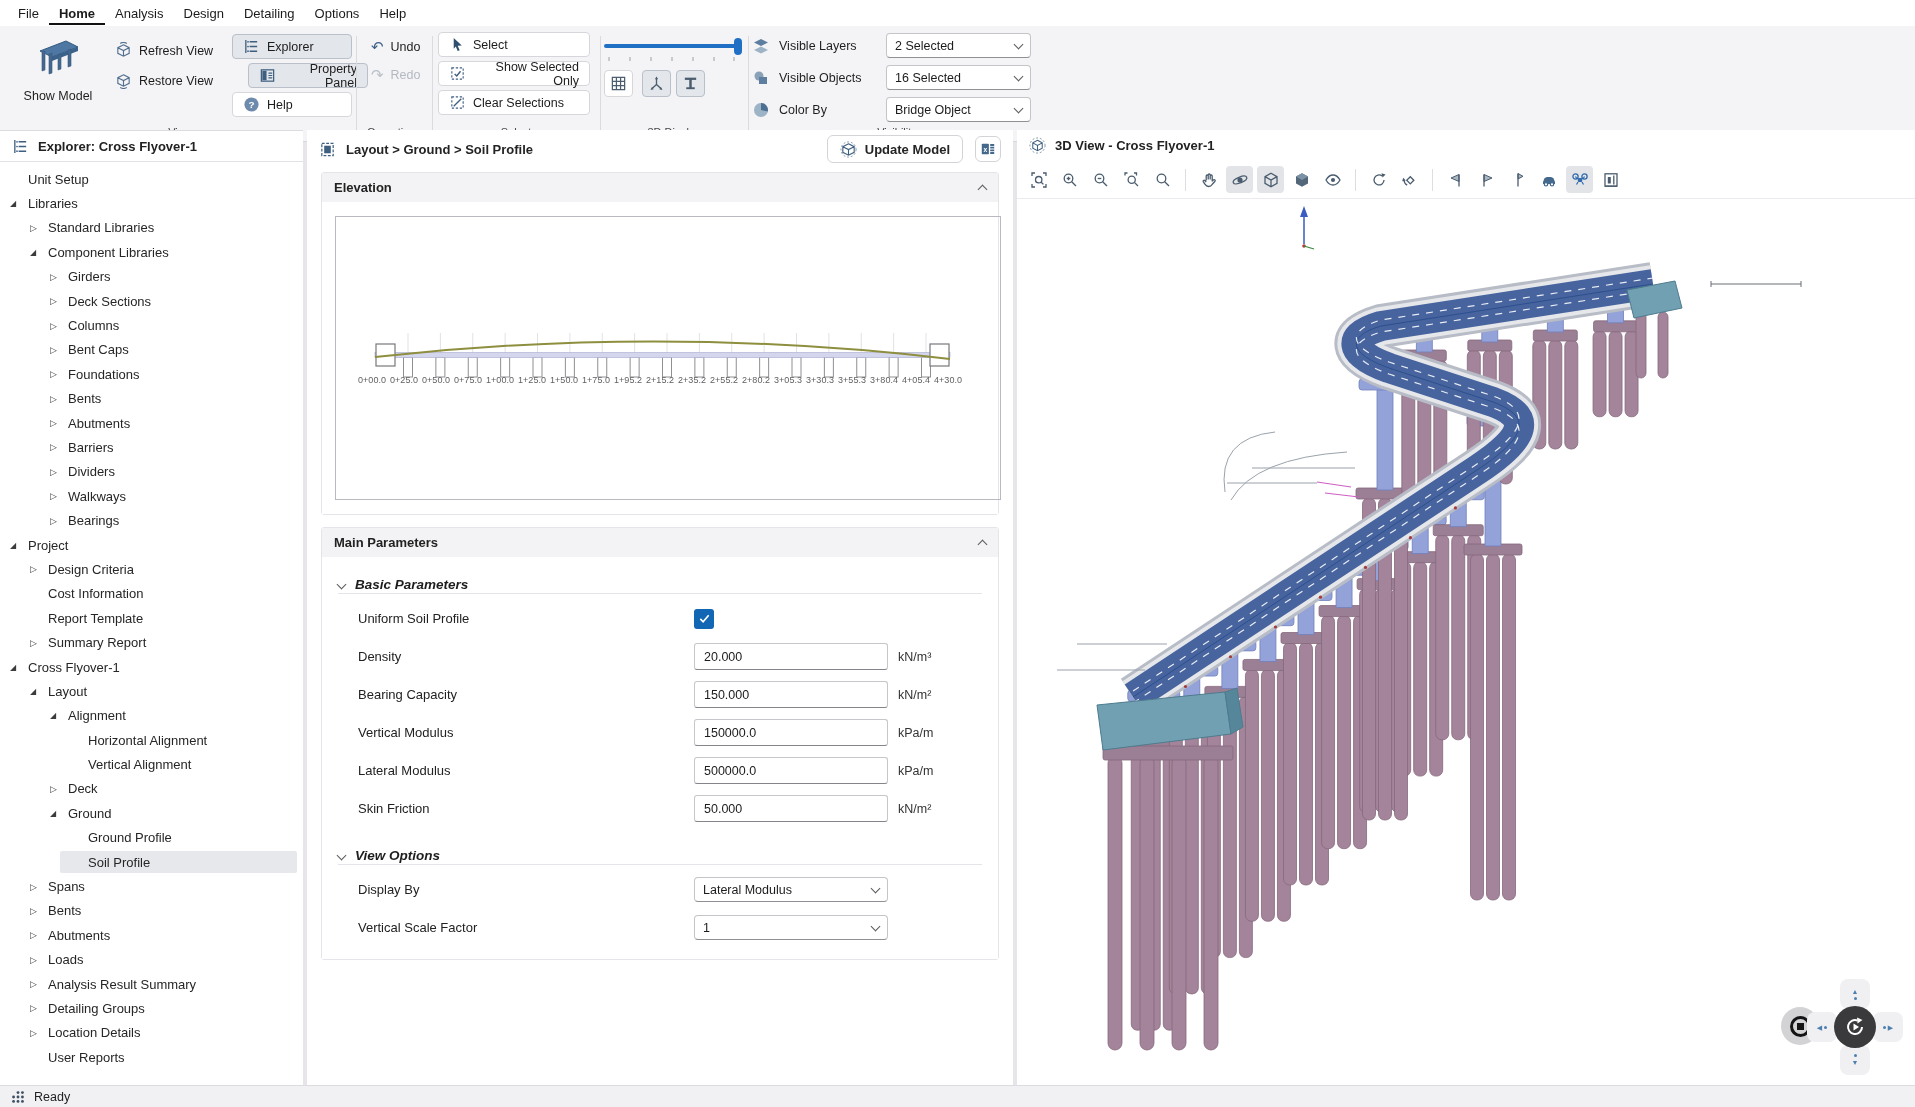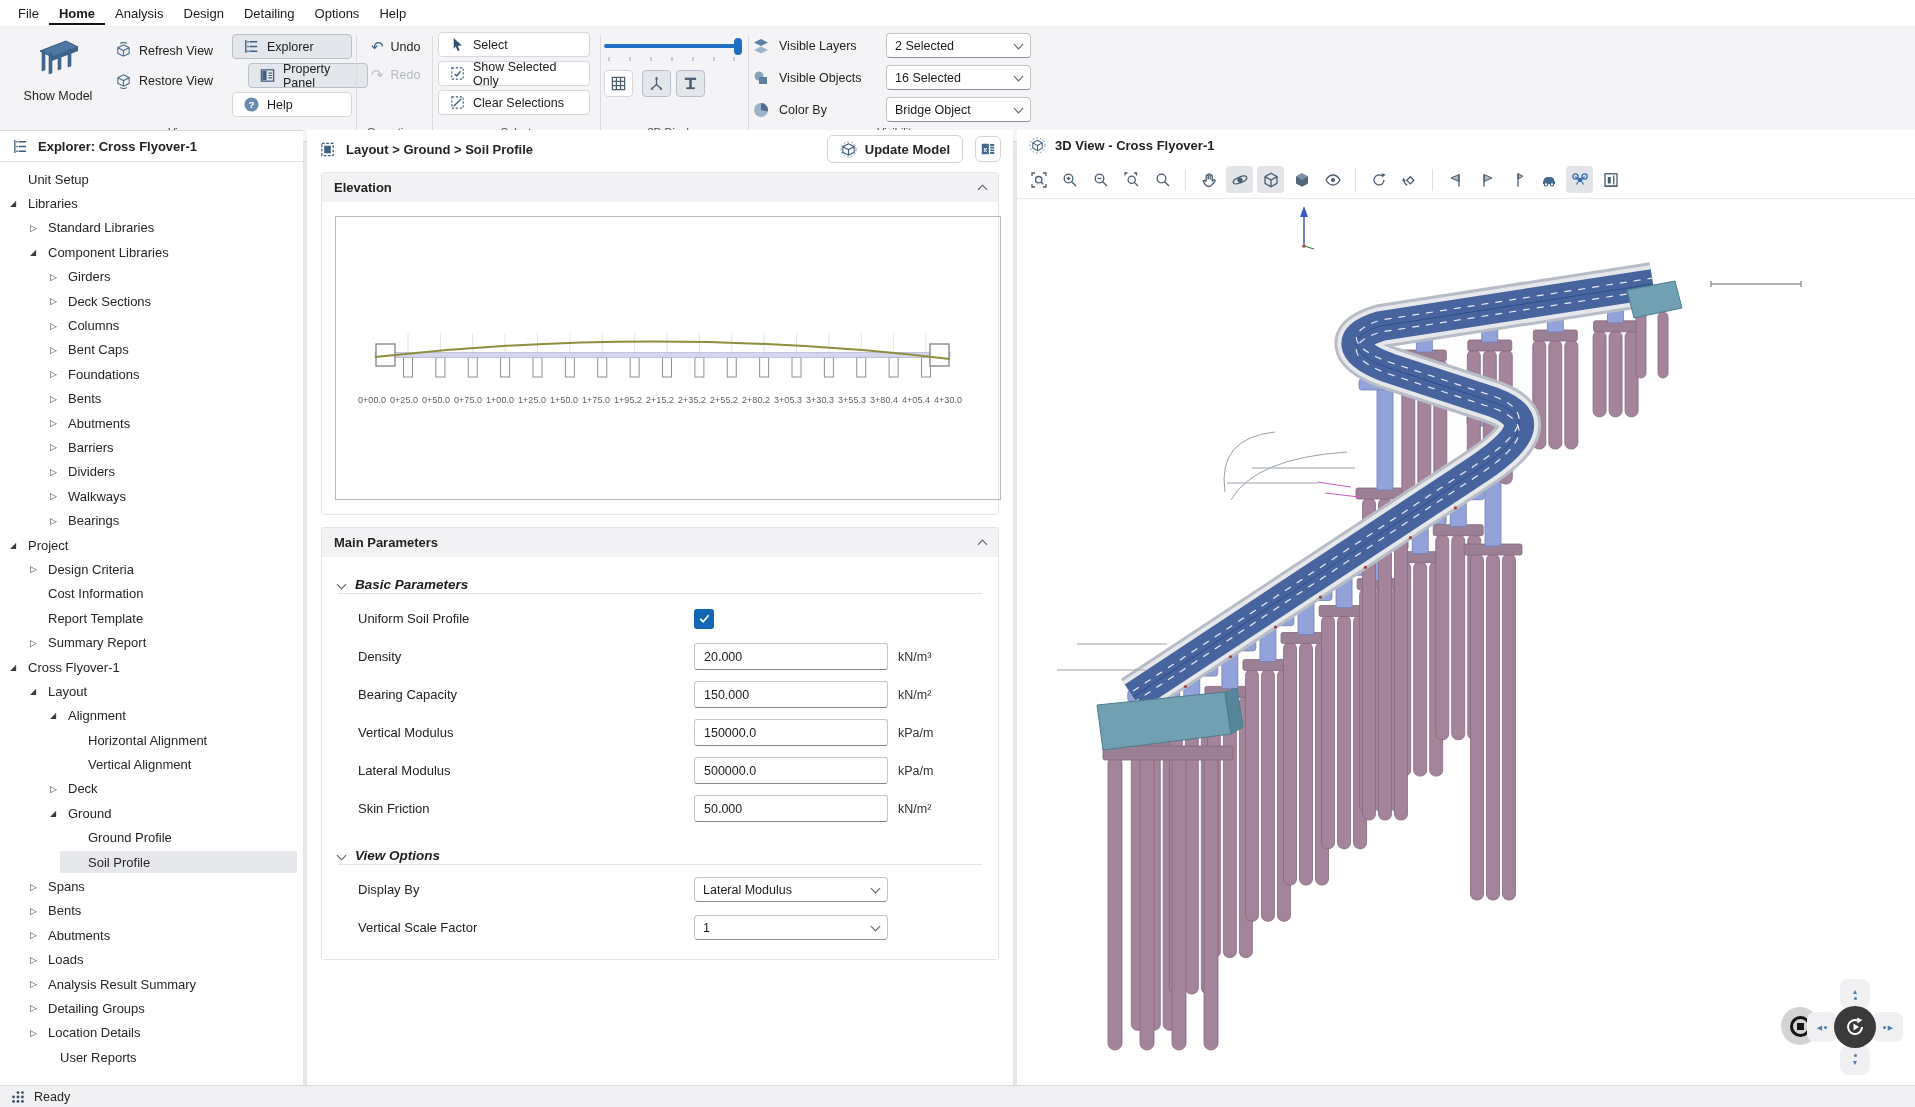--- a/index.html
+++ b/index.html
@@ -14,21 +14,21 @@
   .menu-item.active { font-weight:bold; border-bottom:2px solid #111; padding-bottom:2px; }
 
   
   #ribbon { position:absolute; left:0; top:26px; width:1915px; height:116px; background:#f4f3f6;
     border-bottom:1px solid #d8d6db; }
   .rgroup { position:absolute; top:0; height:115px; }
   .rgroup .glabel { position:absolute; bottom:3px; left:0; right:0; text-align:center;
     font-size:11px; color:#454545; }
   .gsep { position:absolute; top:10px; bottom:6px; width:1px; background:#dcdadf; }
   .rbtn { display:flex; align-items:center; gap:7px; font-size:12.5px; color:#1c1c1c;
-    background:#fff; border:1px solid #d7d7db; border-radius:4px; padding:0 10px; height:25px; }
+    background:#fff; border:1px solid #d7d7db; border-radius:4px; padding:0 10px; height:25px;text-align:right; }
   .rbtn.flat { background:transparent; border-color:transparent; }
   .rbtn.pressed { background:#e3e6ea; border-color:#b9c0c9; }
   .rbtn.disabled { color:#b3b9c0; }
   .icon16 { width:17px; height:17px; flex:0 0 auto; }
   .sqbtn { width:29px; height:27px; display:flex; align-items:center; justify-content:center;
     background:#fff; border:1px solid #d7d7db; border-radius:4px; }
   .sqbtn.pressed { background:#e3e6ea; border-color:#b9c0c9; }
   .combo { display:flex; align-items:center; justify-content:space-between;
     width:145px; height:25px; background:#fff; border:1px solid #c4c4c9; border-bottom-color:#8f8f96;
     border-radius:4px; padding:0 8px; font-size:12.5px; color:#1c1c1c; }
@@ -62,21 +62,21 @@
   #excel-btn { width:26px; height:26px; border:1px solid #d4d4d8; border-radius:6px; background:#fff;
     display:flex; align-items:center; justify-content:center; margin-left:2px; }
 
   .section { margin:4px 14px 12px 14px; border:1px solid #e6e4e9; border-radius:3px; }
   .sect-head { height:29px; background:#f3f2f5; display:flex; align-items:center;
     padding:0 12px; font-size:13px; font-weight:bold; color:#222; }
   .sect-head .chev { margin-left:auto; }
   #elev-body { position:relative; height:312px; background:#fff; }
   #elev-frame { position:absolute; left:13px; top:14px; width:666px; height:284px;
     border:1px solid #b9b9c2; }
-  .station { position:absolute; top:158px; transform:translateX(-50%); font-size:9px; color:#5f5f63; white-space:nowrap;margin-top:20px; }
+  .station { position:absolute; top:158px; transform:translateX(-50%); font-size:9px; color:#5f5f63; white-space:nowrap; }
 
   #params-body { padding:6px 0 18px 0; background:#fff; }
   .psect-head { display:flex; align-items:center; gap:10px; margin:14px 16px 0 16px; padding-bottom:1px;
     border-bottom:1px solid #e5e4e8; font-size:13.5px; font-weight:bold; font-style:italic; color:#1d1d1d; }
   .psect-head .chev { margin-top:0; }
   .prow { display:flex; align-items:center; margin:11px 16px 0 16px; height:27px; }
   .prow .plabel { width:356px; padding-left:20px; font-size:13px; color:#222; }
   .pinput { width:194px; height:27px; border:1px solid #c6c6cb; border-bottom-color:#84848b;
     border-radius:3px; font-size:12.5px; color:#1c1c1c; display:flex; align-items:center; padding:0 9px;
     background:#fff; }
@@ -440,21 +440,21 @@
         <span class="tlabel">Analysis Result Summary</span>
       </div>
       <div class="tree-row" style="padding-left: 30px;">
         <span class="arrow" style="font-size: 9px;">▷</span>
         <span class="tlabel">Detailing Groups</span>
       </div>
       <div class="tree-row" style="padding-left: 30px;">
         <span class="arrow" style="font-size: 9px;">▷</span>
         <span class="tlabel">Location Details</span>
       </div>
-      <div class="tree-row" style="padding-left: 30px; margin-left: 12px;">
+      <div class="tree-row" style="padding-left: 30px;">
         <span class="arrow"></span>
         <span class="tlabel">User Reports</span>
       </div>
     </div>
 </div>
 
 <div id="midpanel" class="panel">
   <div id="crumbbar">
     <svg width="17" height="17" viewBox="0 0 18 18">
       <rect x="3" y="2.5" width="12" height="13" fill="none" stroke="#3f5f80" stroke-width="1.3" stroke-dasharray="3 1.6"></rect>

